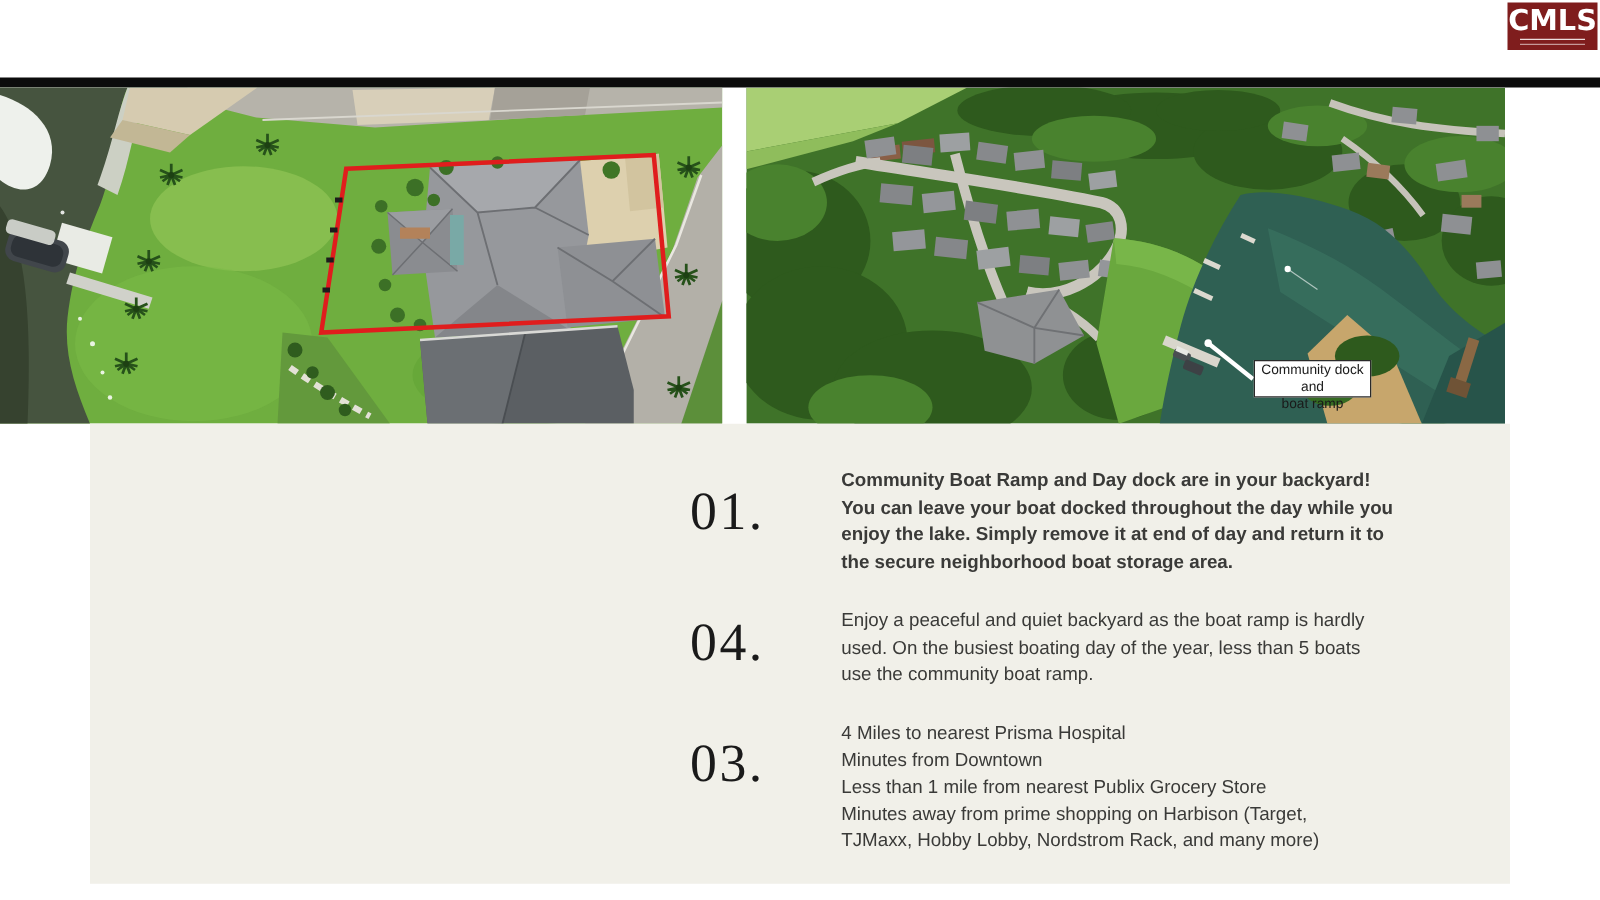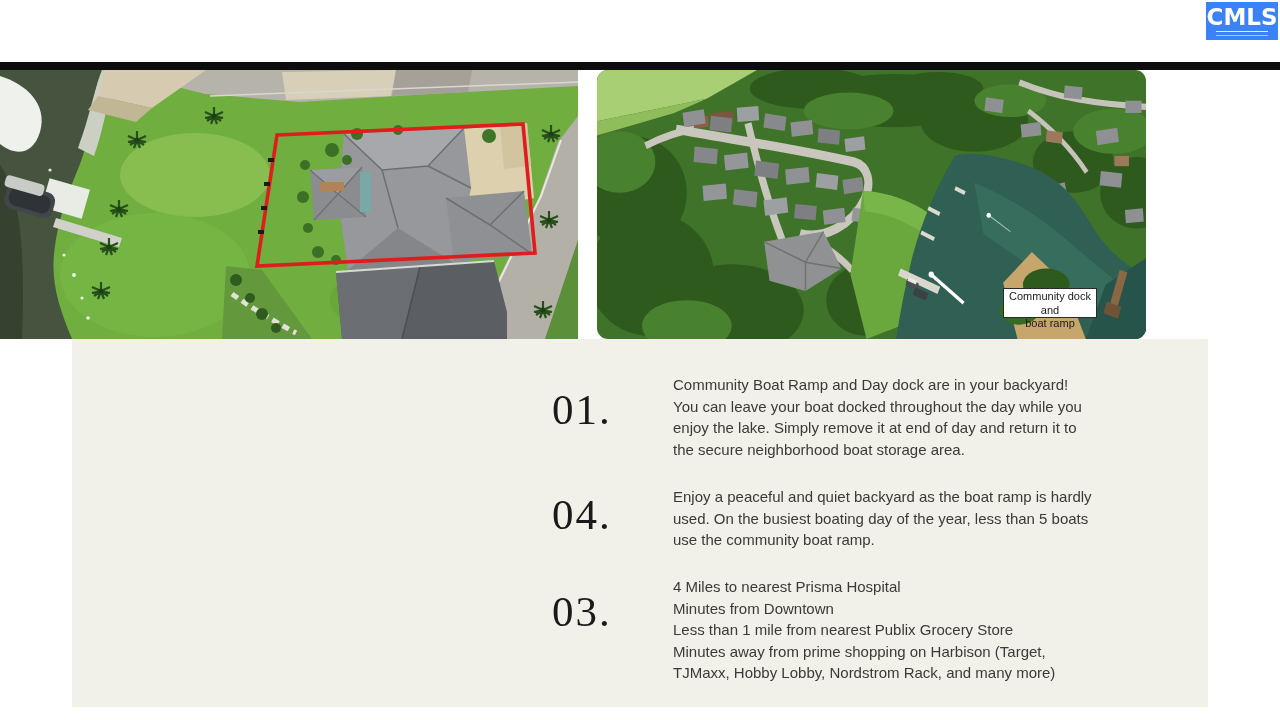--- a/index.html
+++ b/index.html
@@ -2,34 +2,34 @@
 <html><head>
 <meta charset="utf-8">
 <style>
   * { margin:0; padding:0; box-sizing:border-box; }
   html,body { width:1280px; height:720px; overflow:hidden; }
   body { font-family:"Liberation Sans", sans-serif; background:#ffffff; }
   .page { position:relative; width:1280px; height:720px; background:#ffffff; overflow:hidden; }
 
   
   .topbar { position:absolute; left:0; top:0; width:1280px; height:62px; background:#ffffff; }
-  .cmls-logo { position:absolute; right:2px; top:2px; width:72px; height:38px; background:#3b82f6;
+  .cmls-logo { position:absolute; right:2px; top:2px; width:72px; height:38px; background:#7f1d1d;
                display:flex; flex-direction:column; align-items:center; justify-content:center;text-align:right; }
   .cmls-logo .word { color:#ffffff; font-family:"DejaVu Sans", sans-serif; font-weight:bold;
                      font-size:23px; line-height:23px; letter-spacing:0px; }
   .cmls-logo .tagline-rule { width:52px; height:5px; margin-top:2px;
                              border-top:1px solid rgba(255,255,255,.85);
                              border-bottom:1px solid rgba(255,255,255,.55); }
   .black-bar { position:absolute; left:0; top:62px; width:1280px; height:8px; background:#0c0c0c; }
 
   
   .photo { position:absolute; top:70px; height:269px; overflow:hidden; }
   .photo svg { display:block; width:100%; height:100%; }
   .photo-left  { left:0; width:578px; }
-  .photo-right { left:597px; width:549px;border-radius:11px; }
+  .photo-right { left:597px; width:607px; }
 
   .photo-caption { position:absolute; left:282px; top:236px; width:242px; height:26px;
                    background:#ffffff; color:#161616; font-size:16.5px; line-height:26px;
                    text-align:center; white-space:nowrap; }
   .dock-label { position:absolute; left:406px; top:218px; width:94px; height:30px;
                 background:#ffffff; border:1px solid #2a2a2a; color:#1a1a1a;
                 font-size:11px; line-height:13.5px; text-align:center; padding-top:1px;
                 white-space:pre-line; }
 
   
@@ -37,21 +37,21 @@
   .panel-title { position:absolute; left:76px; top:73px;
                  font-family:"Liberation Serif", serif; font-weight:400;
                  font-size:58px; line-height:66px; letter-spacing:1px;
                  color:#191919; white-space:pre-line; }
   .item-number { position:absolute; left:468px;
                  font-family:"Liberation Serif", serif; font-size:43px; line-height:43px;
                  letter-spacing:2px; color:#1a1a1a;margin-left:12px; }
   .num-1 { top:49px; } .num-2 { top:154px; } .num-3 { top:251px; }
   .item-text { position:absolute; left:601px; width:520px;
                color:#3a3a38; font-size:15px; line-height:21.5px; white-space:pre-line; }
-  .text-1 { top:35px; } .text-2 { top:147px; } .text-3 { top:237px; }
+  .text-1 { top:35px;font-weight:bold; } .text-2 { top:147px; } .text-3 { top:237px; }
 </style>
 </head>
 <body>
 
 <div class="page">
 
   <div class="topbar">
     <div class="cmls-logo">
       <div class="word">CMLS</div>
       <div class="tagline-rule"></div>

